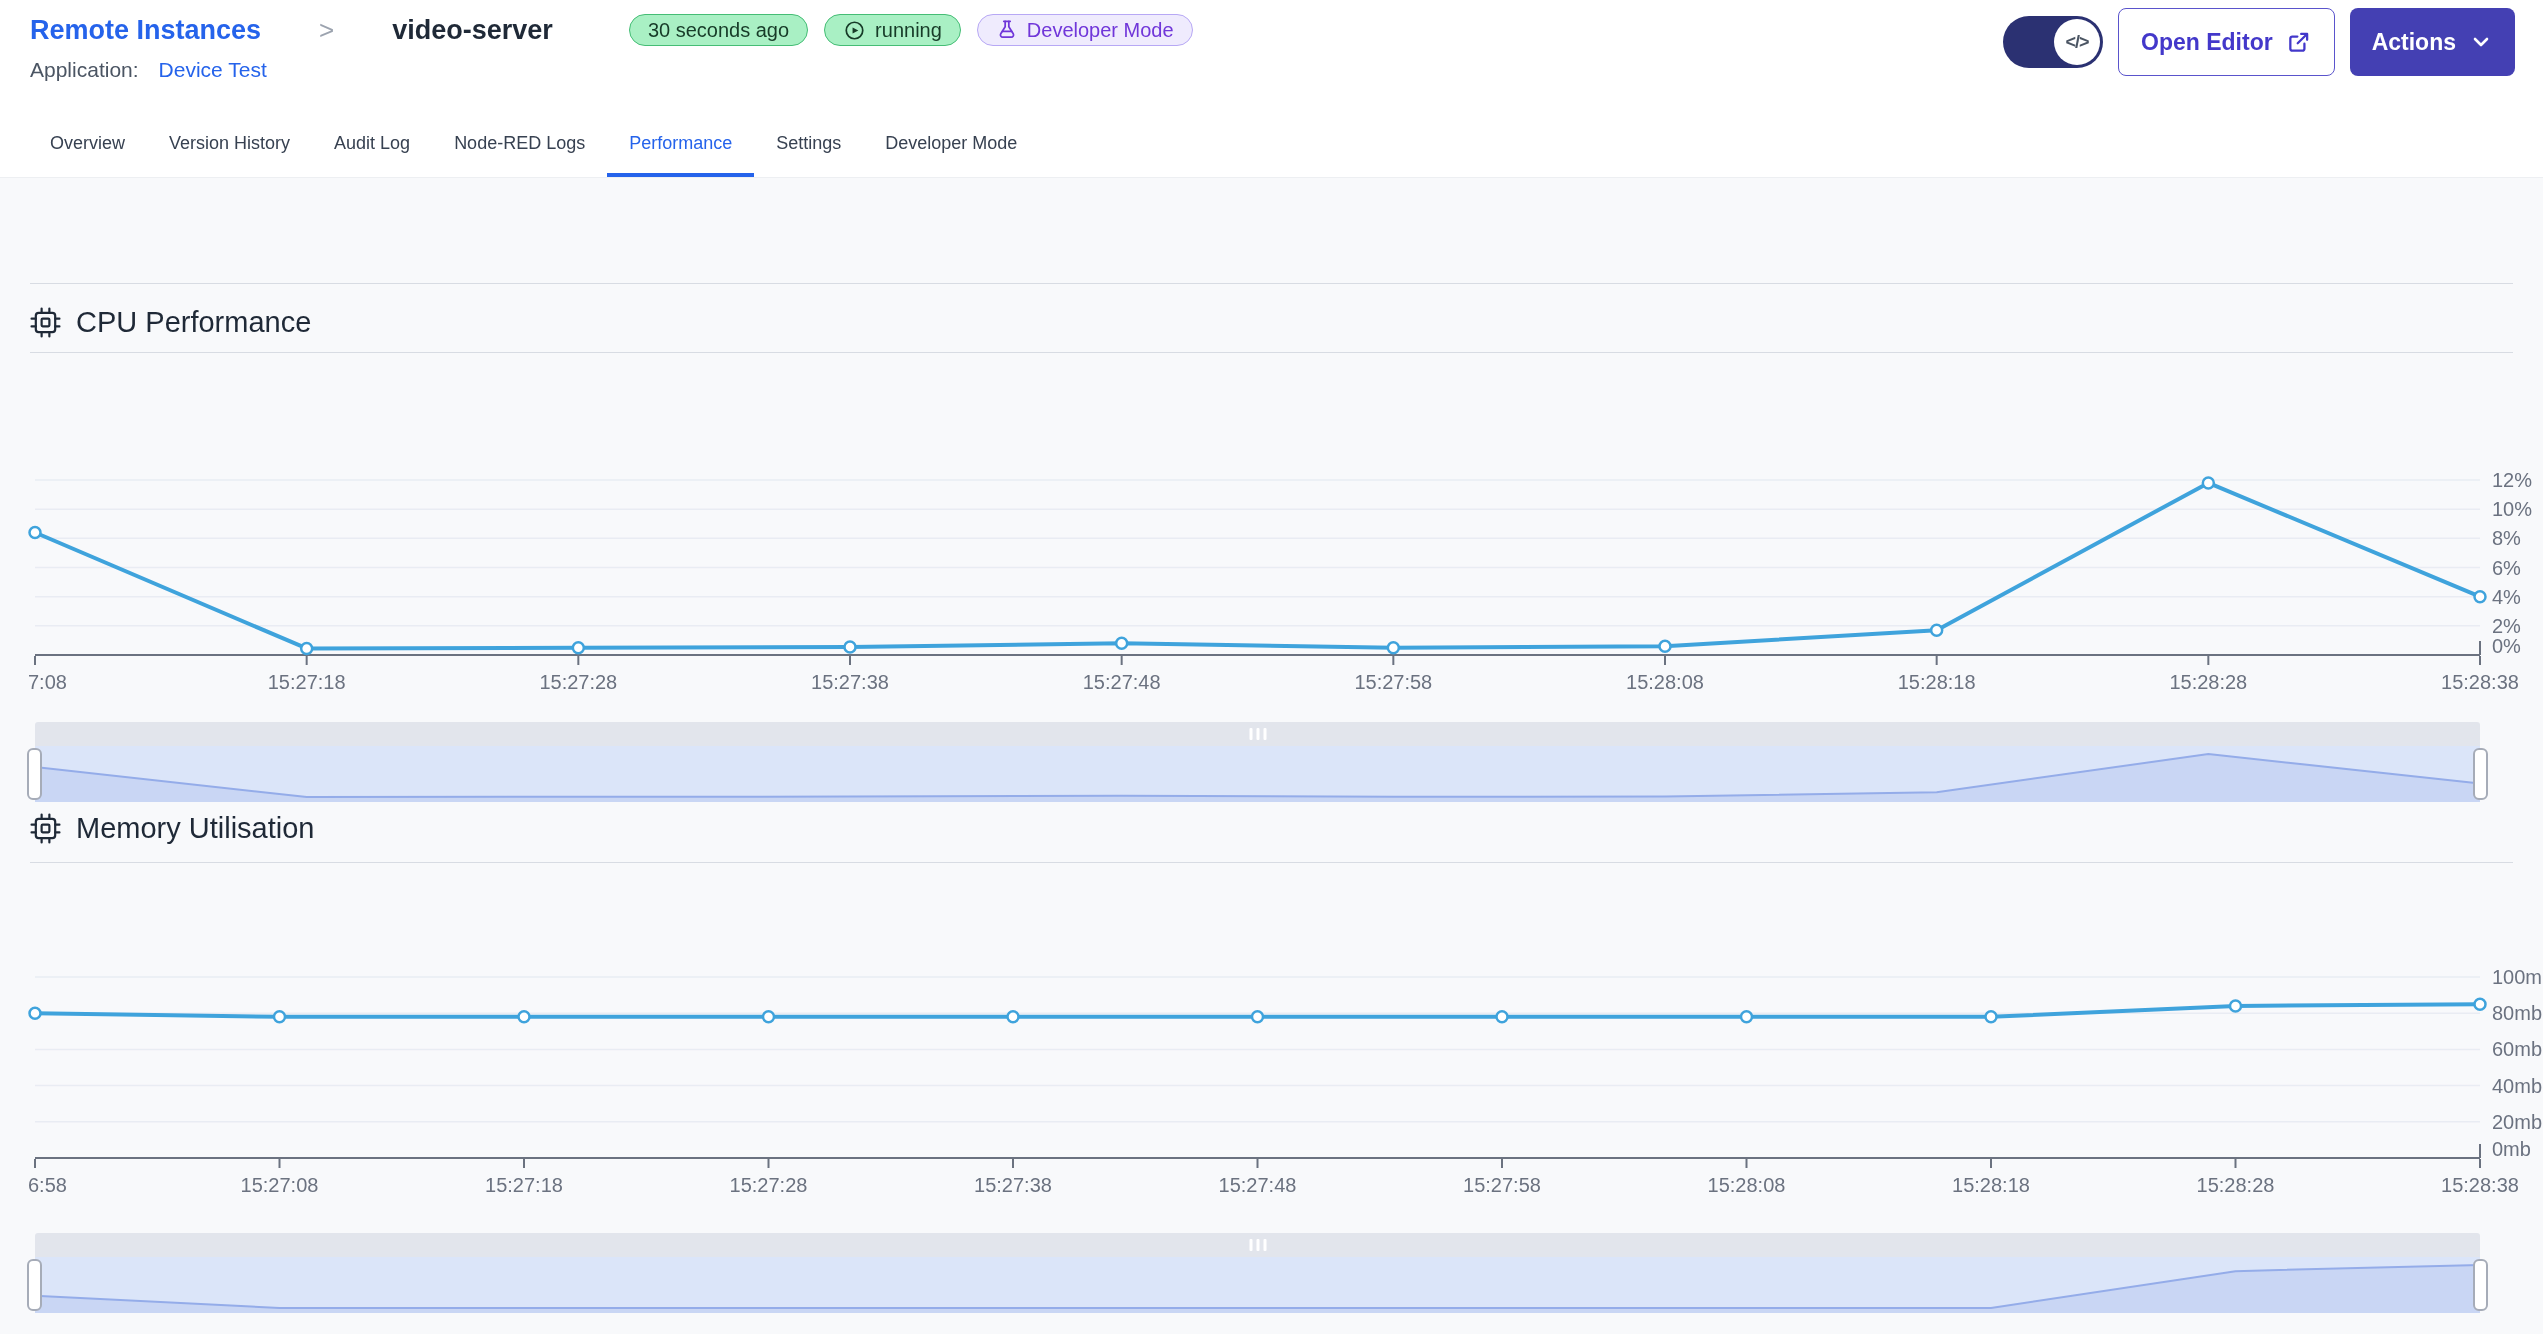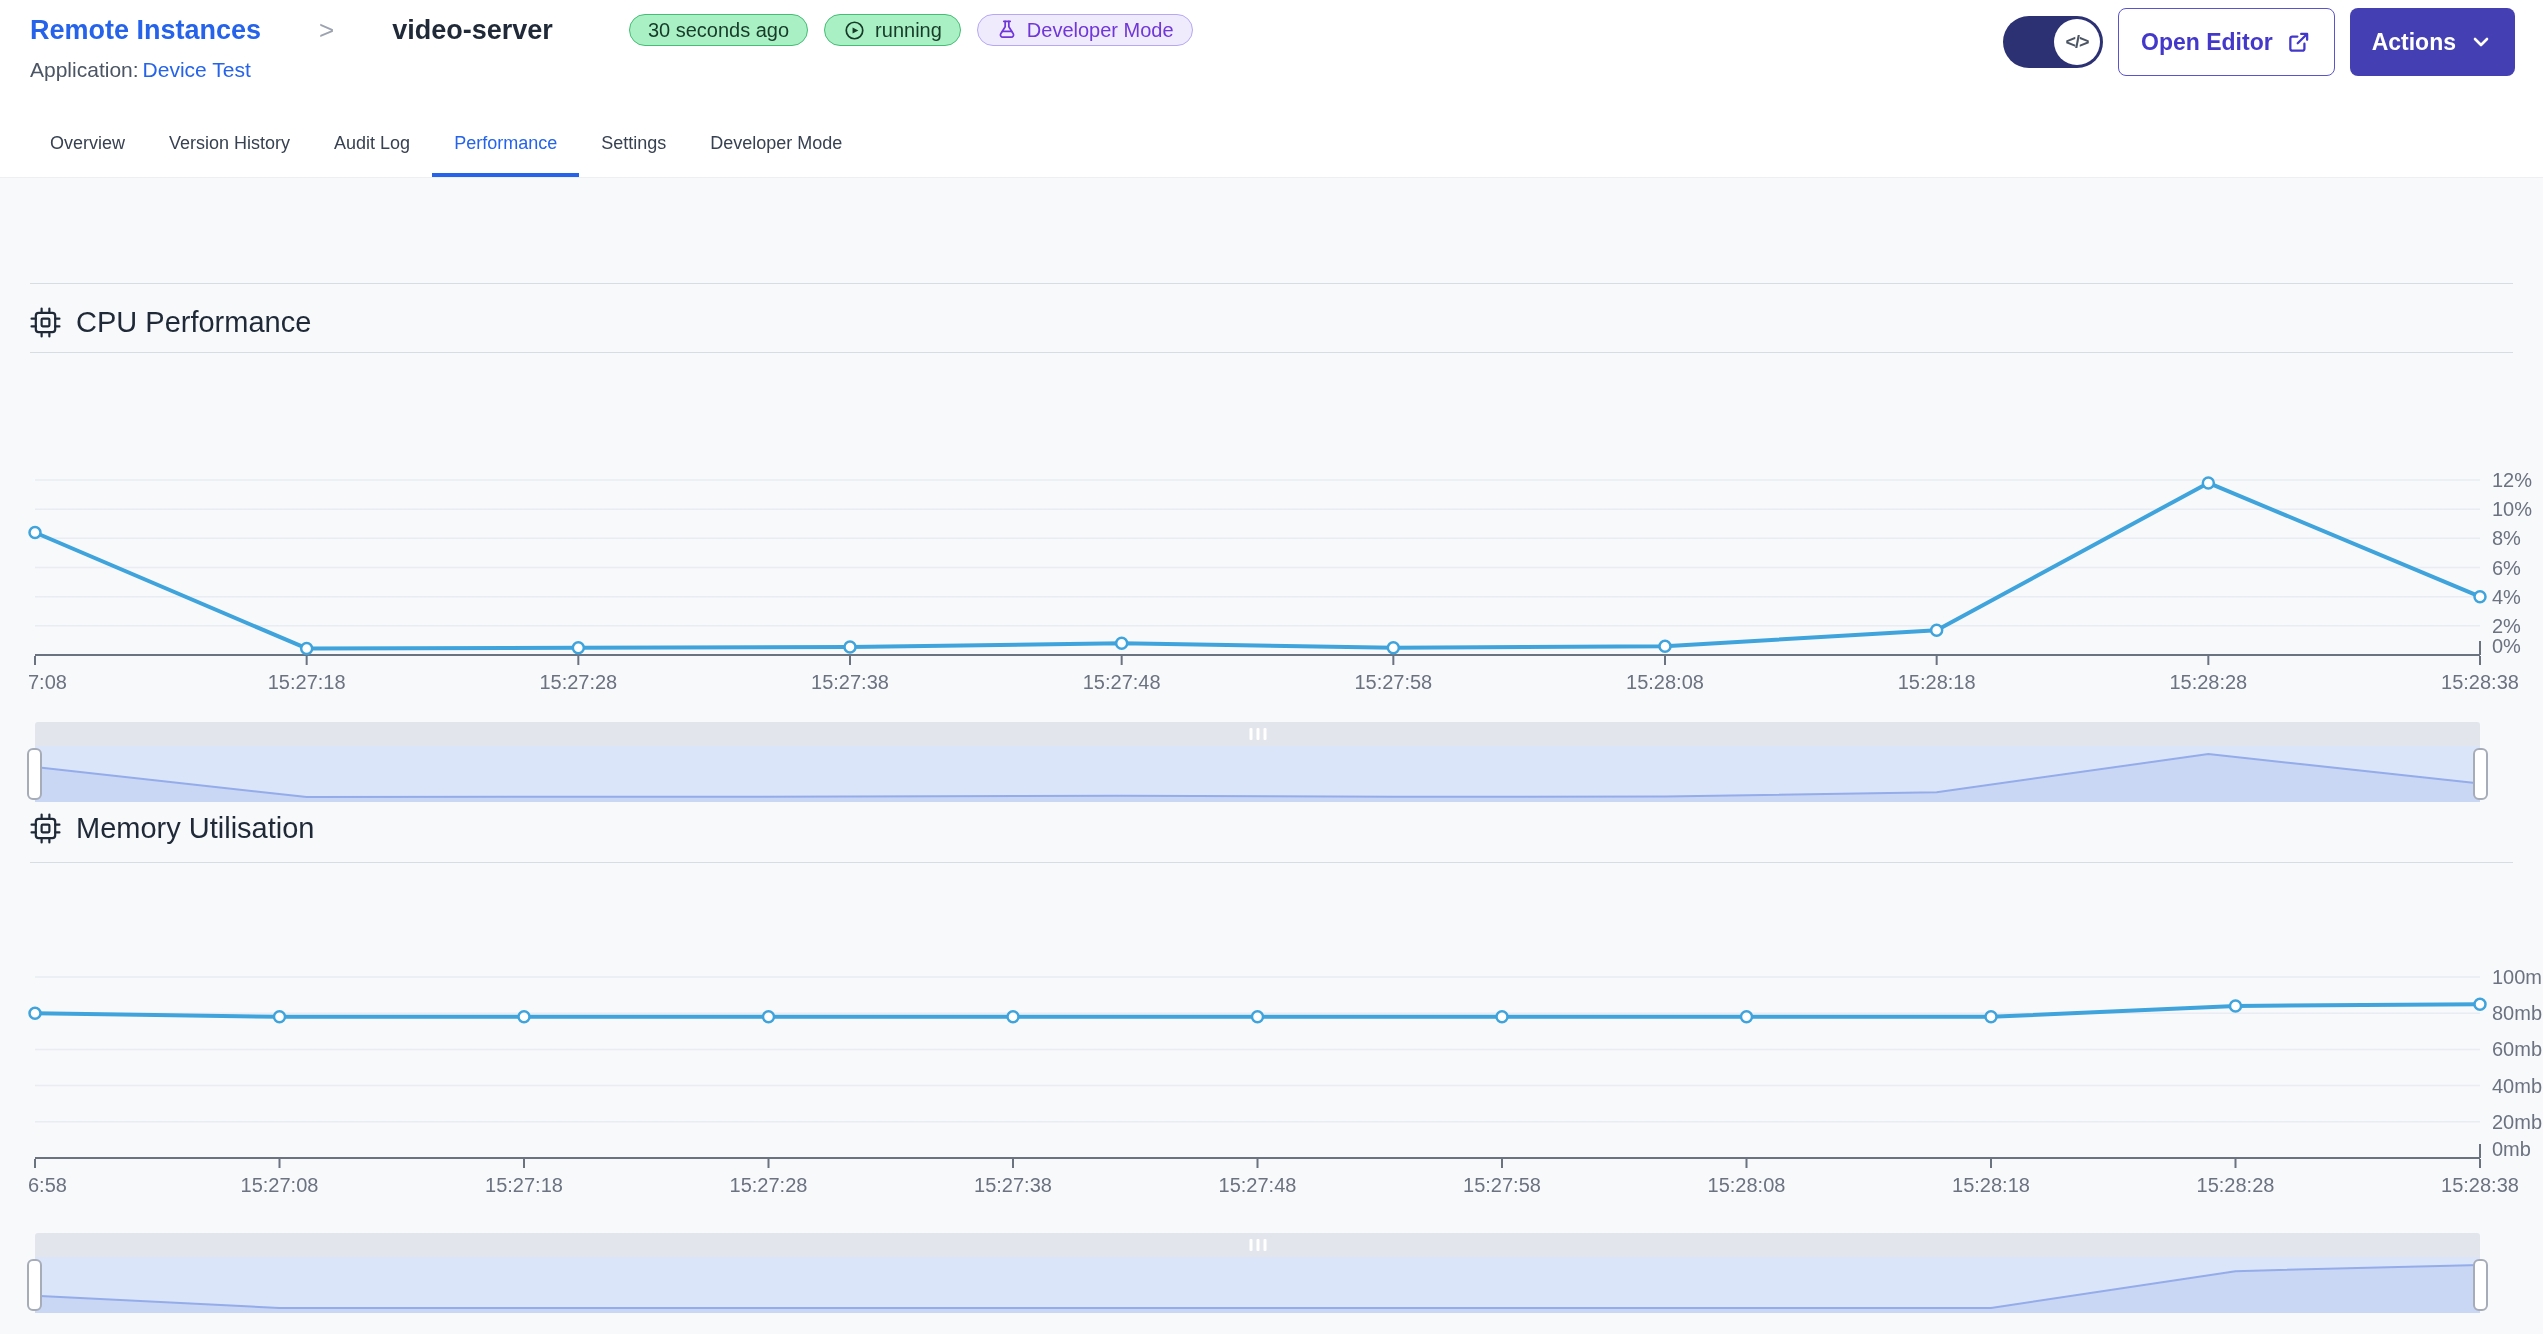--- a/index.html
+++ b/index.html
@@ -13,21 +13,21 @@
   .crumb-sep { color:#9CA3AF; font-size:26px; margin:0 14px; }
   .crumb-current { color:#1F2937; font-size:27px; font-weight:700; }
   .badges { display:flex; align-items:center; gap:16px; margin-left:32px; }
   .badge { display:inline-flex; align-items:center; gap:9px; height:32px; padding:0 18px;
            border-radius:21px; font-size:20px; font-weight:400; }
   .badge.green { background:#A9F0C4; border:1.5px solid #45BD75; color:#173B28; }
   .badge.purple { background:#EFEBFD; border:1.5px solid #B7A8F5; color:#7036D9; }
   .badge svg { flex:0 0 auto; }
 
   .application-row { position:absolute; left:30px; top:58px; font-size:21px; color:#4B5563; }
-  .application-row a { color:#2563EB; text-decoration:none; margin-left:4px; cursor:pointer; }
+  .application-row a { color:#2563EB; text-decoration:none; margin-left:20px; cursor:pointer; }
 
   .controls { position:absolute; right:28px; top:8px; display:flex; align-items:center; gap:15px; }
   .dev-toggle { position:relative; width:100px; height:52px; border-radius:26px; background:#2B3172; cursor:pointer; }
   .dev-toggle .knob { position:absolute; right:3px; top:3px; width:46px; height:46px; border-radius:50%;
                       background:#fff; display:flex; align-items:center; justify-content:center;
                       font-size:18px; font-weight:700; color:#4B5563; letter-spacing:-1px; }
   .btn { display:inline-flex; align-items:center; gap:13px; height:68px; padding:0 22px;
          border-radius:8px; font-size:23px; font-weight:700; cursor:pointer; }
   .btn-outline { background:#fff; border:1.5px solid #5A54CC; color:#4338CA; }
   .btn-solid { background:#4440B3; border:none; color:#fff; }
@@ -116,20 +116,21 @@
       </svg>
     </div>
   </div>
 </div>
 
 <div id="tabs">
   <div class="tab-list" id="tab-list">
       <div class="tab">Overview</div>
       <div class="tab">Version History</div>
       <div class="tab">Audit Log</div>
+      <div class="tab">Node-RED Logs</div>
       <div class="tab active">Performance</div>
       <div class="tab">Settings</div>
       <div class="tab">Developer Mode</div>
     </div>
 </div>
 
 <div id="content">
   <div class="divider" style="top:105px"></div>
 
   <div class="section-heading" style="top:122px">

